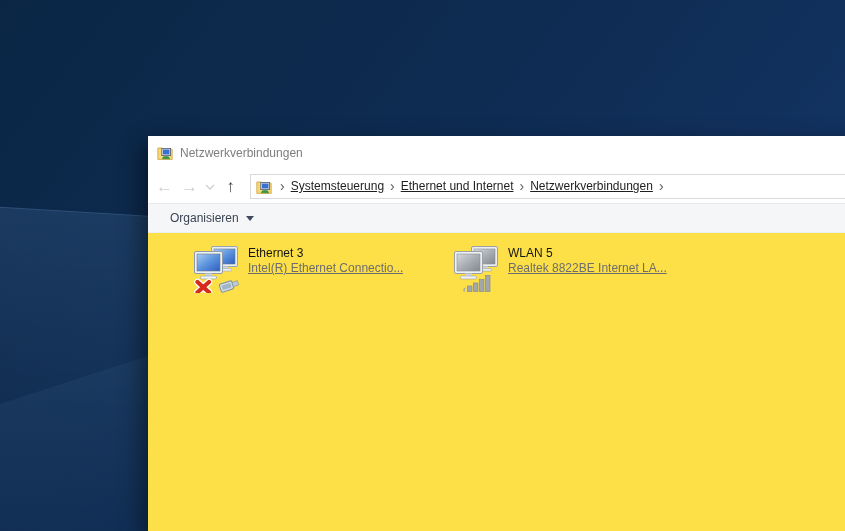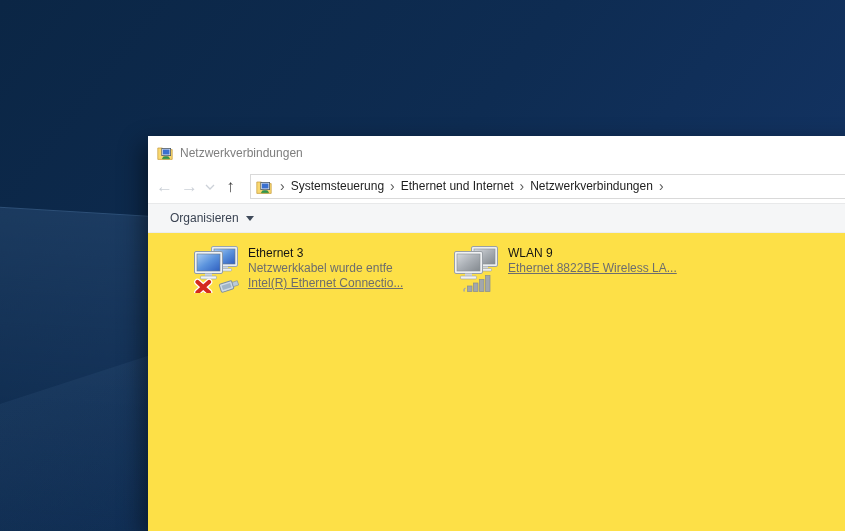--- a/index.html
+++ b/index.html
@@ -93,20 +93,21 @@
   .crumb-sep {
     color: #5a5a5a;
     font-size: 14px;
     padding: 0 6px;
     line-height: 23px;
   }
   .crumb {
     color: #1e1e1e;
     font-size: 12px;
     line-height: 23px;
+    text-decoration: underline;
   }
 
   .toolbar {
     height: 30px;
     flex: none;
     background: #f5f6f7;
     border-top: 1px solid #e8e9ea;
     border-bottom: 1px solid #ebedef;
     display: flex;
     align-items: center;
@@ -228,21 +229,20 @@
             <rect x="27" y="36.5" width="13" height="8.5" rx="1.5" fill="#cfdae4" stroke="#7e8e9d"></rect>
             <rect x="29" y="38.5" width="9" height="4.5" fill="#9fb4c6"></rect>
             <rect x="40" y="38.5" width="5.5" height="4.5" fill="#bccbd8" stroke="#7e8e9d" stroke-width="0.6"></rect>
           </g>
           <path d="M4.5 37 L16 47.3 M16 37 L4.5 47.3" stroke="#ffffff" stroke-width="6.6" stroke-linecap="round"></path>
           <path d="M4.5 37 L16 47.3 M16 37 L4.5 47.3" stroke="#d42b1e" stroke-width="4.2" stroke-linecap="round"></path>
         </svg>
       </span>
       <span class="conn-text">
         <span class="conn-name" style="display:block">Ethernet 3</span>
-        <span class="conn-status" style="display:block">Netzwerkkabel wurde entfe</span>
         <span class="conn-device" style="display:block">Intel(R) Ethernet Connectio...</span>
       </span>
     </div>
 
     <div class="conn-tile">
       <span class="conn-icon">
         <svg width="48" height="48" viewBox="0 0 48 48">
           <defs>
             <linearGradient id="scrGray" x1="0" y1="0" x2="1" y2="1">
               <stop offset="0" stop-color="#d6d9dd"></stop>
@@ -261,19 +261,19 @@
           <g fill="#a2a7ac" stroke="#878c91" stroke-width="0.7">
             <rect x="14.5" y="41" width="4.5" height="5.5"></rect>
             <rect x="20.5" y="38" width="4.5" height="8.5"></rect>
             <rect x="26.5" y="34.5" width="4.5" height="12"></rect>
             <rect x="32.5" y="30.5" width="4.5" height="16"></rect>
           </g>
           <path d="M12.5 43 q-2.5 1.5 -1 3.5" fill="none" stroke="#a2a7ac" stroke-width="1.4"></path>
         </svg>
       </span>
       <span class="conn-text">
-        <span class="conn-name" style="display:block">WLAN 9</span>
-        <span class="conn-device" style="display:block">Ethernet 8822BE Wireless LA...</span>
+        <span class="conn-name" style="display:block">WLAN 5</span>
+        <span class="conn-device" style="display:block">Realtek 8822BE Internet LA...</span>
       </span>
     </div>
 
   </div>
 </div>
 
 </body></html>

